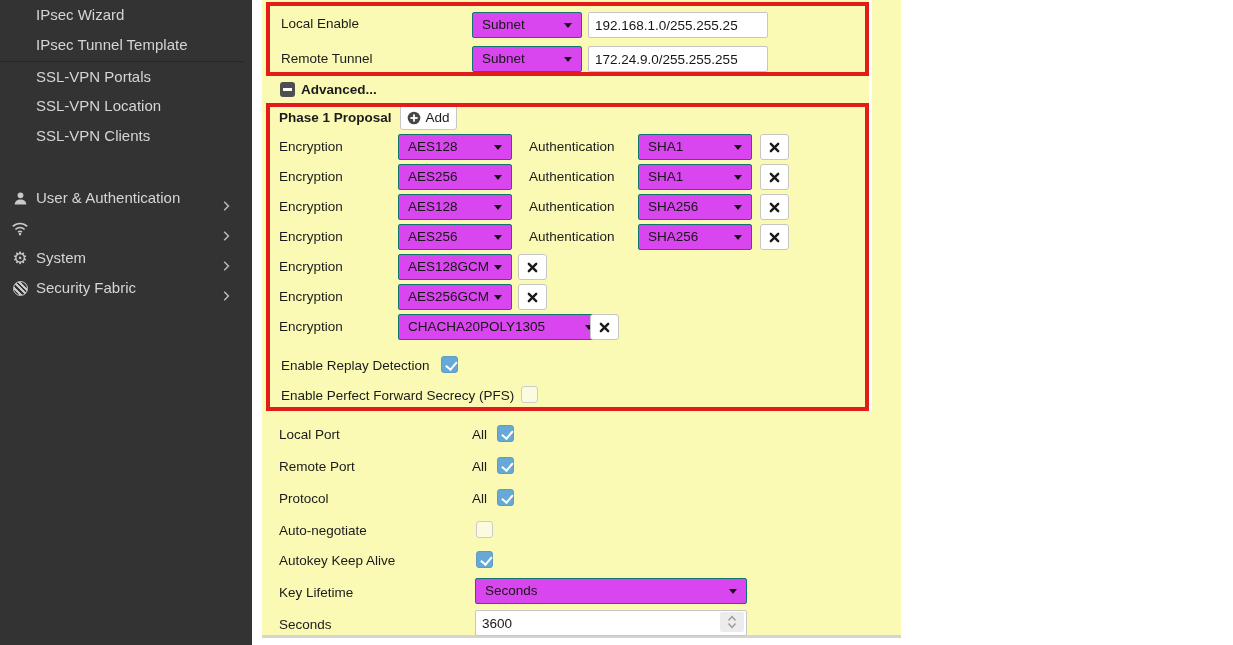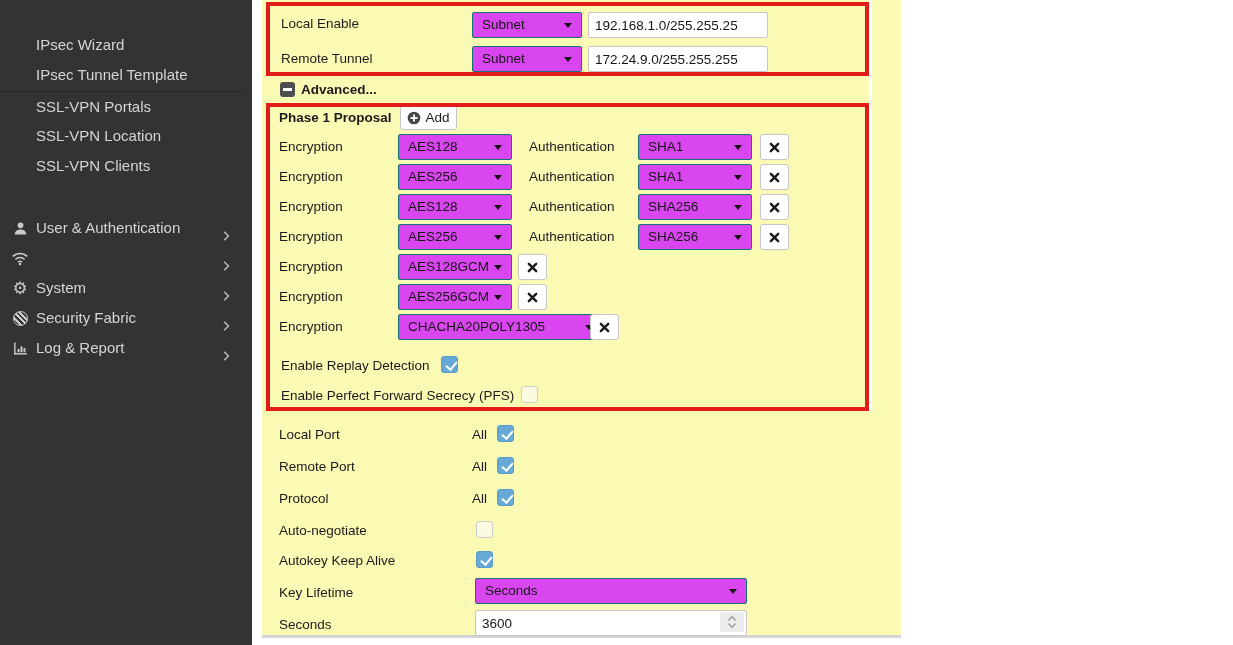--- a/index.html
+++ b/index.html
@@ -5,21 +5,21 @@
   html,body{margin:0;padding:0;}
   body{
     width:1233px;height:645px;position:relative;overflow:hidden;
     background:#ffffff;
     font-family:"Liberation Sans", sans-serif;
     -webkit-font-smoothing:antialiased;
   }
   
   .sidebar{position:absolute;left:0;top:0;width:252px;height:645px;background:#333333;}
   .side-item{position:absolute;left:0;width:244px;height:30px;line-height:30px;
-    color:#d5d5d5;font-size:15px;cursor:pointer;white-space:nowrap;margin-top:30px;}
+    color:#d5d5d5;font-size:15px;cursor:pointer;white-space:nowrap;}
   .side-item .lbl{position:absolute;left:36px;top:0;}
   .side-item.sel{background:#3e3e3e;border-top:1px solid #282828;border-bottom:1px solid #282828;color:#e6e6e6;}
   .side-item.septop{border-top:1px solid #272727;text-align:right;}
   .side-icon{position:absolute;left:11px;top:6px;width:18px;height:18px;display:flex;align-items:center;justify-content:center;}
   .chev{position:absolute;right:12px;top:9px;width:12px;height:12px;}
   .fabric-circle{width:15px;height:15px;border-radius:50%;
     background:repeating-linear-gradient(45deg,#c9c9c9 0 2px,#333333 2px 4px);
     border:1px solid #c9c9c9;box-sizing:border-box;}
   .gear-glyph{font-family:"DejaVu Sans",sans-serif;color:#c9c9c9;font-size:17px;line-height:17px;}
   
@@ -127,35 +127,20 @@
   <div class="side-item" style="top:273px">
     <span class="side-icon">
         <span class="fabric-circle"></span>
       </span>
     <span class="lbl">Security Fabric</span>
     <span class="chev"><svg width="12" height="12" viewBox="0 0 20 20">
           <polyline points="7,3 14,10 7,17" fill="none" stroke="#b8b8b8" stroke-width="2.6"></polyline>
         </svg></span>
   </div>
 
-  <div class="side-item" style="top:303px">
-    <span class="side-icon">
-      <svg width="17" height="17" viewBox="0 0 20 20" fill="#c9c9c9">
-          <rect x="2.5" y="3" width="1.7" height="14"></rect>
-          <rect x="2.5" y="15.4" width="15" height="1.7"></rect>
-          <rect x="6.5" y="10.5" width="2.3" height="4"></rect>
-          <rect x="10" y="7.5" width="2.3" height="7"></rect>
-          <rect x="13.5" y="9.5" width="2.3" height="5"></rect>
-        </svg>
-    </span>
-    <span class="lbl">Log &amp; Report</span>
-    <span class="chev"><svg width="12" height="12" viewBox="0 0 20 20">
-          <polyline points="7,3 14,10 7,17" fill="none" stroke="#b8b8b8" stroke-width="2.6"></polyline>
-        </svg></span>
-  </div>
 </div>
 
 <div class="panel"></div>
 <div class="panel-bottom-line"></div>
 <div class="white-line"></div>
 
 <span class="flabel" style="left:281px;top:16px">Local Enable</span>
 <div class="select" style="left:472px;top:12px;width:110px">
   <span class="stext">Subnet</span>
 </div>

